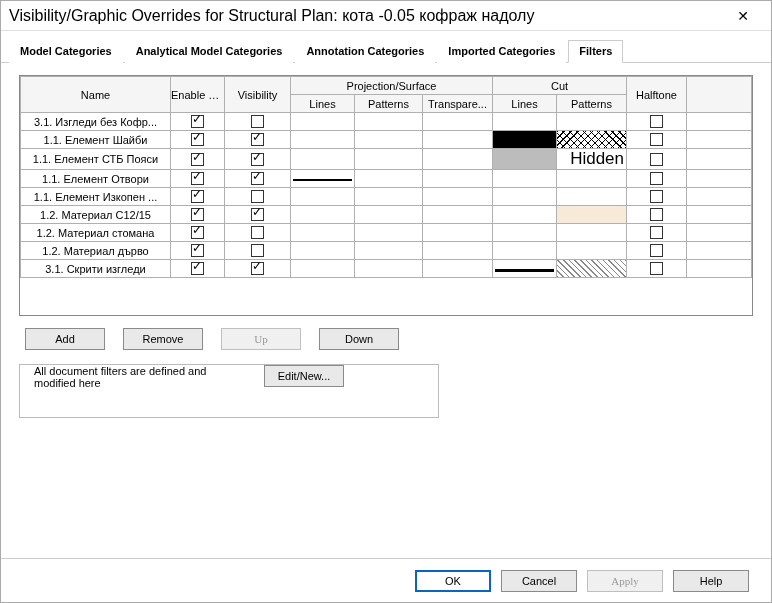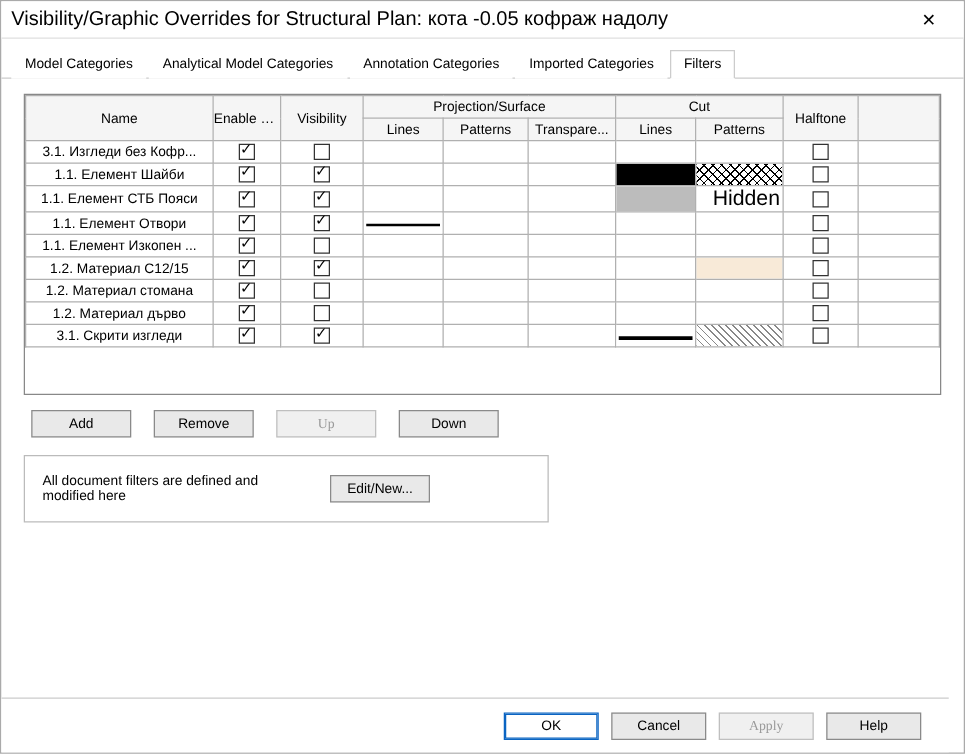--- a/index.html
+++ b/index.html
@@ -36,20 +36,21 @@
   }
   .tab {
     padding: 4px 10px 5px 10px;
     border: 1px solid transparent;
     border-bottom: none;
     margin-right: 2px;
     cursor: default;
     position: relative;
     top: 1px;
     background: #fff;
+    font-weight: bold;
   }
   .tab.active {
     border-color: #ccc;
     background: #fff;
     border-bottom: 1px solid #fff;
   }
   .content {
     padding: 12px 18px 0 18px;
   }
   .grid-wrap {
@@ -148,28 +149,28 @@
     cursor: default;
     font-size: 11px;
     padding: 0 10px;
   }
   .btn.disabled { color: #9a9a9a; border-color:#bfbfbf; background:#f0f0f0;font-family:Liberation Serif, serif;}
   .info-box {
     margin-top: 14px;
     border: 1px solid #bbb;
     width: 420px;
     height: 54px;
-    display:flex; align-items:center;
+    display:flex; align-items:flex-start;
     padding: 0 14px;
     gap: 40px;
   }
   .info-box .txt { width: 190px; }
   .footer {
     position: absolute;
-    bottom: 0; left:0; right:12px;
+    bottom: 0; left:0; right:0;
     height: 44px;
     border-top: 1px solid #ccc;
     display:flex; align-items:center; justify-content:flex-end;
     gap: 10px; padding-right: 22px;
     background:#fff;
   }
   .footer .btn { min-width: 76px; }
   .footer .btn.primary { border: 1px solid #0a64c2; background:#fff; box-shadow: inset 0 0 0 1px #0a64c2; }
 </style>
 </head>

